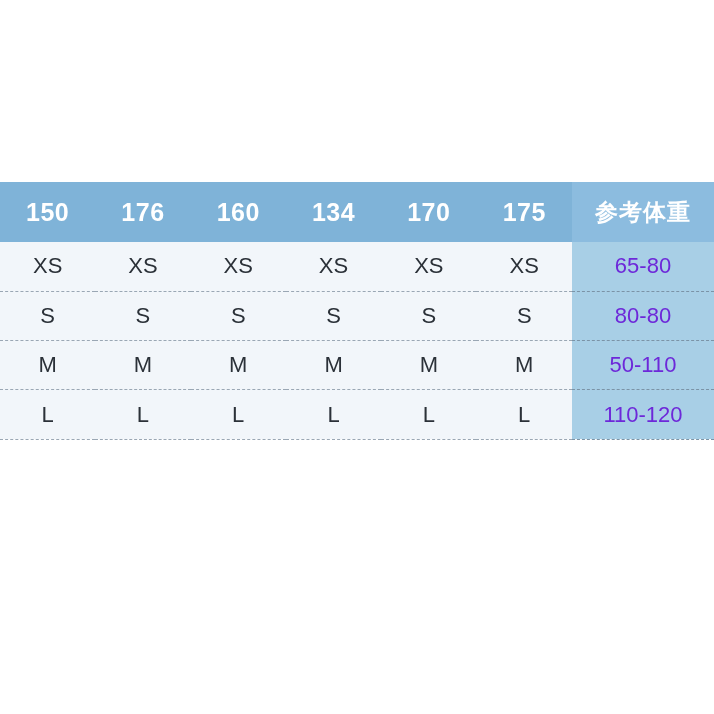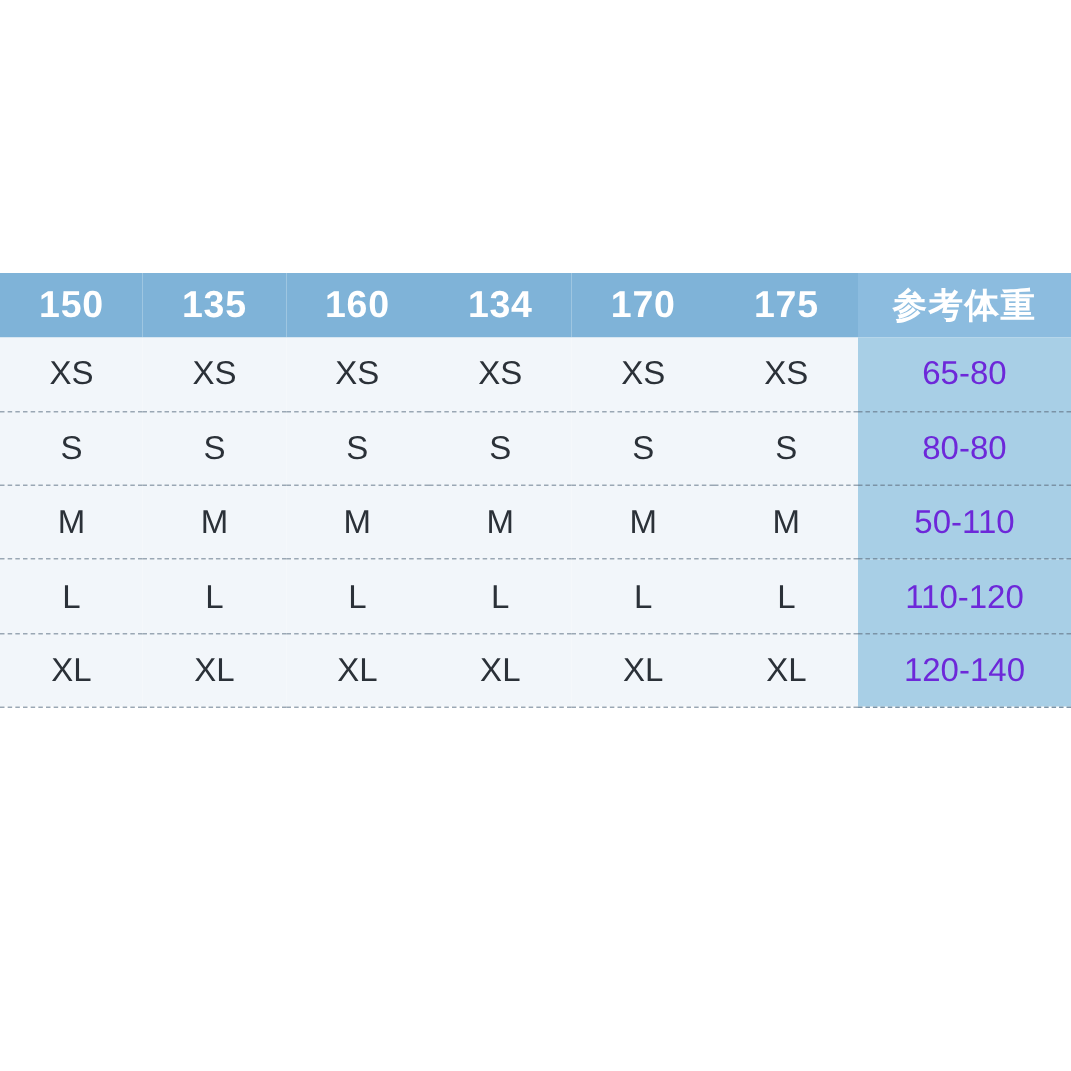--- a/index.html
+++ b/index.html
@@ -26,21 +26,21 @@
   }
 
   .chart-table {
     width: 714px;
     border-collapse: collapse;
     table-layout: fixed;
   }
 
   
   .chart-table thead tr {
-    height: 43px;
+    height: 60px;
   }
   .chart-table thead th {
     background: #7fb3d8;
     color: #ffffff;
     font-size: 25px;
     font-weight: bold;
     text-align: center;
     vertical-align: middle;
     padding: 0;
     border: 0;
@@ -99,21 +99,21 @@
       <col style="width:95.5px">
       <col style="width:142px">
     </colgroup>
 
     <thead>
       <tr>
         <th>
           <span class="cell-text">150</span>
         </th>
         <th>
-          <span class="cell-text">135</span>
+          <span class="cell-text">176</span>
         </th>
         <th>
           <span class="cell-text">160</span>
         </th>
         <th>
           <span class="cell-text">134</span>
         </th>
         <th>
           <span class="cell-text">170</span>
         </th>
@@ -216,39 +216,16 @@
             <span class="cell-text">L</span>
           </td>
         <td>
             <span class="cell-text">L</span>
           </td>
         <td class="weight-cell">
             <span class="cell-text">110-120</span>
           </td>
       </tr>
 
-      <tr>
-        <td class="first-col">
-            <span class="cell-text">XL</span>
-          </td>
-        <td>
-            <span class="cell-text">XL</span>
-          </td>
-        <td>
-            <span class="cell-text">XL</span>
-          </td>
-        <td>
-            <span class="cell-text">XL</span>
-          </td>
-        <td>
-            <span class="cell-text">XL</span>
-          </td>
-        <td>
-            <span class="cell-text">XL</span>
-          </td>
-        <td class="weight-cell">
-            <span class="cell-text">120-140</span>
-          </td>
-      </tr>
 
     </tbody>
   </table>
 </div>
 
 </body></html>

